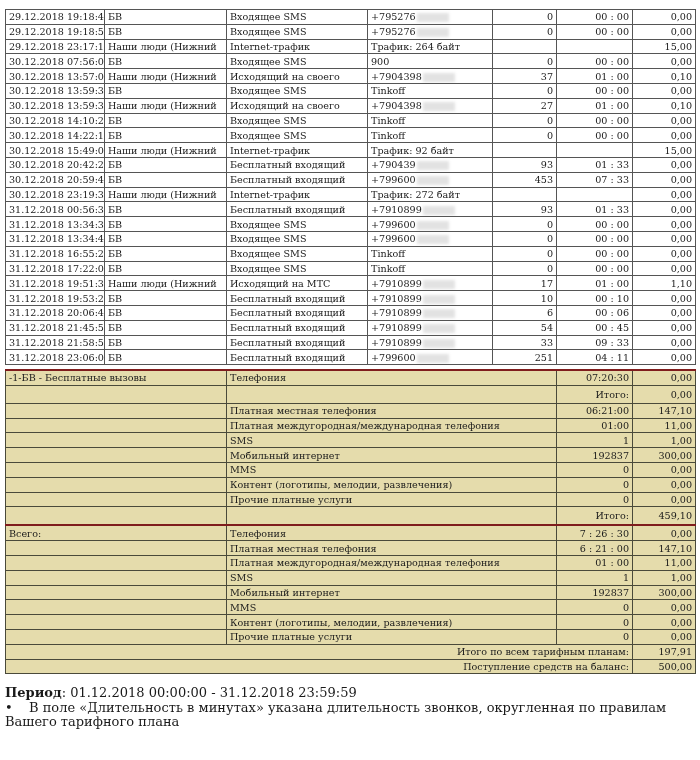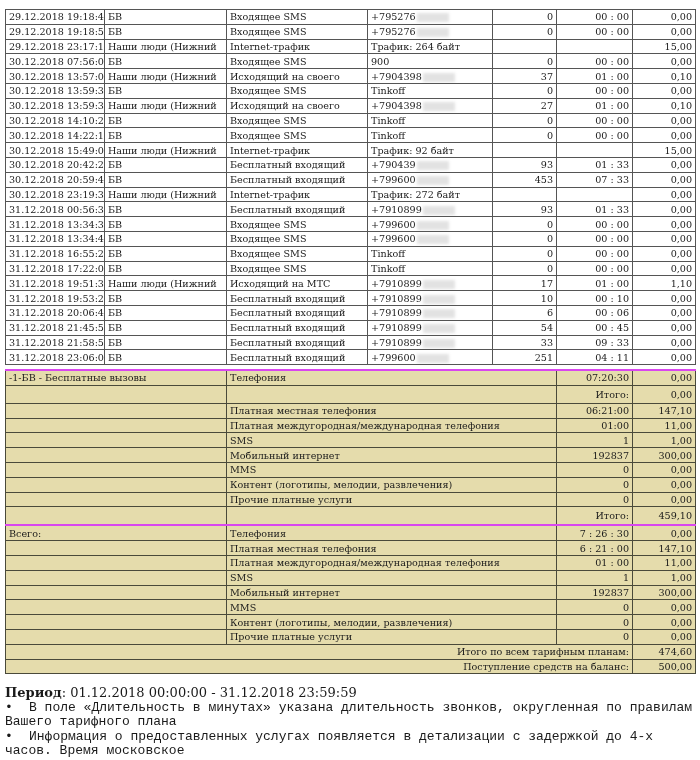--- a/index.html
+++ b/index.html
@@ -15,25 +15,25 @@
   }
   #details { top: 9px; }
   #details td { background: #fff; }
   .r { text-align: right; }
   .blur {
     display: inline-block; width: 32px; height: 9px; vertical-align: middle;
     background: #e2e2e2; filter: blur(1.5px); margin-left: 1px;
   }
   #summary { top: 369px; }
   #summary td { background: #e5dcac; border-color: #4a4a3a; }
-  #summary tr.sep td { border-top: 2px solid #d946ef; }
+  #summary tr.sep td { border-top: 2px solid #7f1d1d; }
   #summary td.nob { border-top-color: #e5dcac; }
   #footer { position: absolute; left: 5px; top: 686px; font-size: 13px; line-height: 14.6px; }
   #footer b { font-weight: bold; }
-  .bul { display: block; padding-left: 0; font-family: Liberation Mono, monospace; }
+  .bul { display: block; padding-left: 0; }
   .bul span.dot { display: inline-block; width: 24px; }
 </style>
 </head>
 <body>
 
 <table id="details">
   <colgroup>
     <col style="width:99px">
       <col style="width:122px">
       <col style="width:141px">
@@ -373,28 +373,27 @@
         <td class="r">0,00</td>
       </tr>
       <tr>
         <td class="nob"></td>
         <td>Прочие платные услуги</td>
         <td class="r">0</td>
         <td class="r">0,00</td>
       </tr>
       <tr>
         <td class="r" colspan="3">Итого по всем тарифным планам:</td>
-        <td class="r">474,60</td>
+        <td class="r">197,91</td>
       </tr>
       <tr>
         <td class="r" colspan="3">Поступление средств на баланс:</td>
         <td class="r">500,00</td>
       </tr>
     </tbody>
 </table>
 
 <div id="footer">
   <div>
     <b>Период</b><span>: 01.12.2018 00:00:00 - 31.12.2018 23:59:59</span>
   </div>
   <div class="bul"><span class="dot">•</span><span>В поле «Длительность в минутах» указана длительность звонков, округленная по правилам Вашего тарифного плана</span></div>
-  <div class="bul"><span class="dot">•</span><span>Информация о предоставленных услугах появляется в детализации с задержкой до 4-х часов. Время московское</span></div>
 </div>
 
 </body></html>

